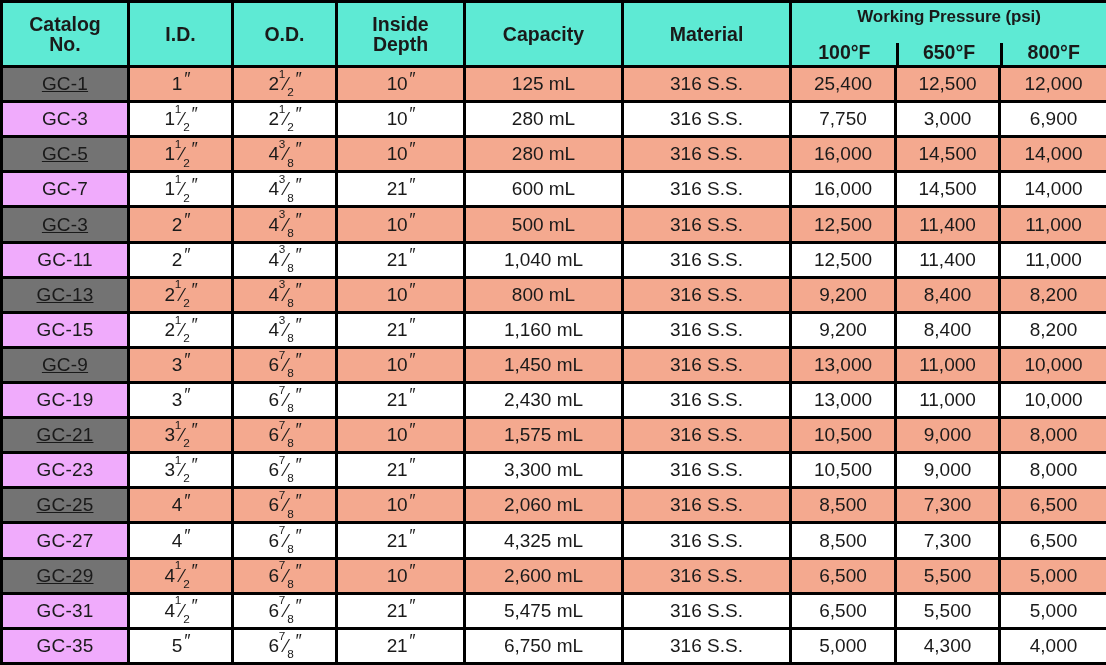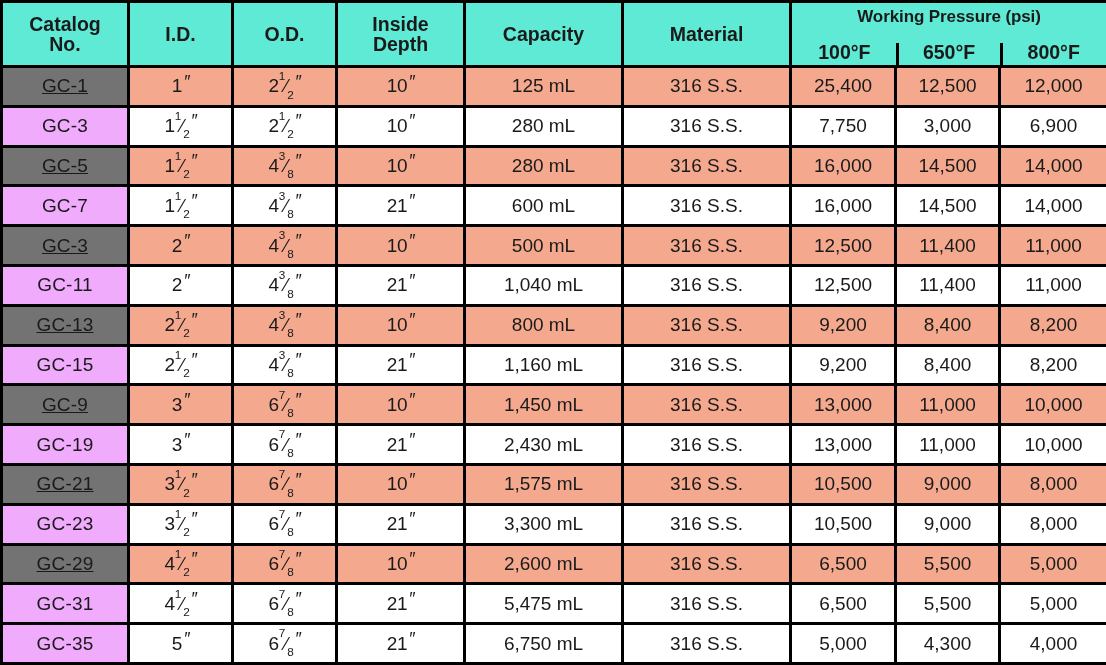--- a/index.html
+++ b/index.html
@@ -294,20 +294,42 @@
         <td><span class="frac">3<sup>1</sup><span class="sl">⁄</span><sub>2</sub></span><span class="inch">″</span></td>
         <td><span class="frac">6<sup>7</sup><span class="sl">⁄</span><sub>8</sub></span><span class="inch">″</span></td>
         <td><span class="frac">21</span><span class="inch">″</span></td>
         <td>3,300 mL</td>
         <td>316 S.S.</td>
         <td>10,500</td>
         <td>9,000</td>
         <td>8,000</td>
       </tr>
       <tr class="hl">
+        <td class="catalog">GC-25</td>
+        <td><span class="frac">4</span><span class="inch">″</span></td>
+        <td><span class="frac">6<sup>7</sup><span class="sl">⁄</span><sub>8</sub></span><span class="inch">″</span></td>
+        <td><span class="frac">10</span><span class="inch">″</span></td>
+        <td>2,060 mL</td>
+        <td>316 S.S.</td>
+        <td>8,500</td>
+        <td>7,300</td>
+        <td>6,500</td>
+      </tr>
+      <tr class="">
+        <td class="catalog">GC-27</td>
+        <td><span class="frac">4</span><span class="inch">″</span></td>
+        <td><span class="frac">6<sup>7</sup><span class="sl">⁄</span><sub>8</sub></span><span class="inch">″</span></td>
+        <td><span class="frac">21</span><span class="inch">″</span></td>
+        <td>4,325 mL</td>
+        <td>316 S.S.</td>
+        <td>8,500</td>
+        <td>7,300</td>
+        <td>6,500</td>
+      </tr>
+      <tr class="hl">
         <td class="catalog">GC-29</td>
         <td><span class="frac">4<sup>1</sup><span class="sl">⁄</span><sub>2</sub></span><span class="inch">″</span></td>
         <td><span class="frac">6<sup>7</sup><span class="sl">⁄</span><sub>8</sub></span><span class="inch">″</span></td>
         <td><span class="frac">10</span><span class="inch">″</span></td>
         <td>2,600 mL</td>
         <td>316 S.S.</td>
         <td>6,500</td>
         <td>5,500</td>
         <td>5,000</td>
       </tr>

